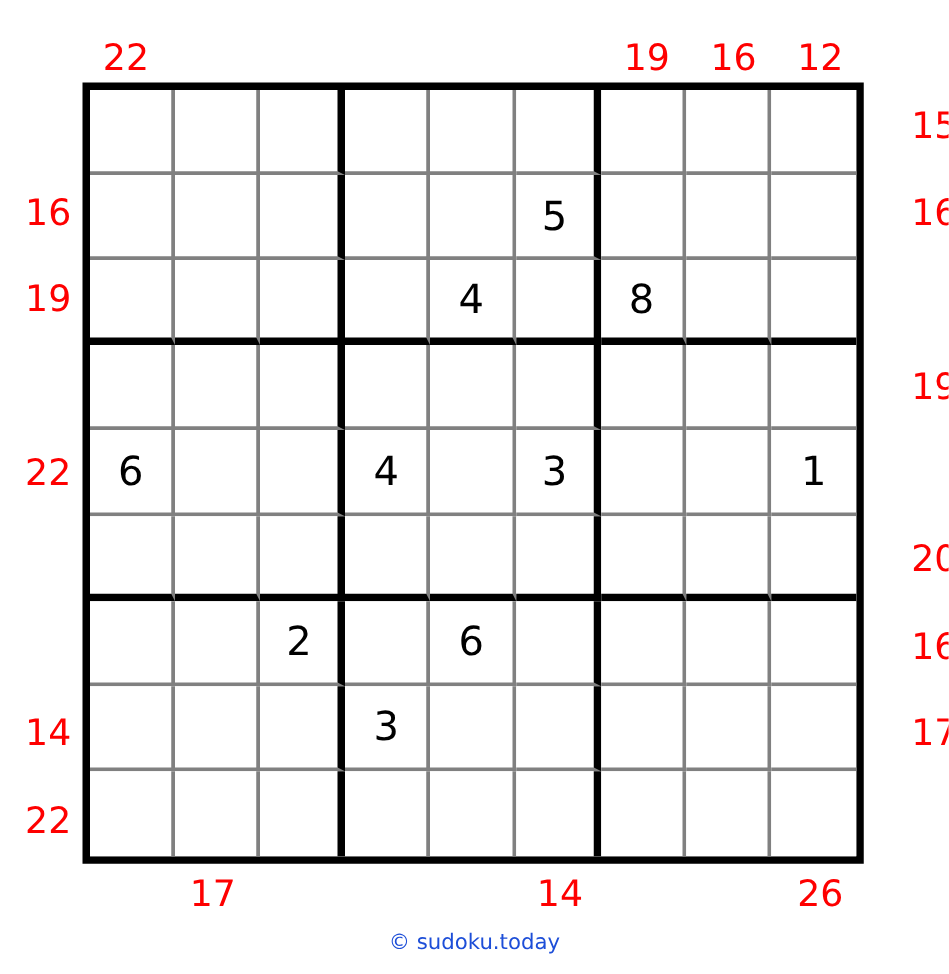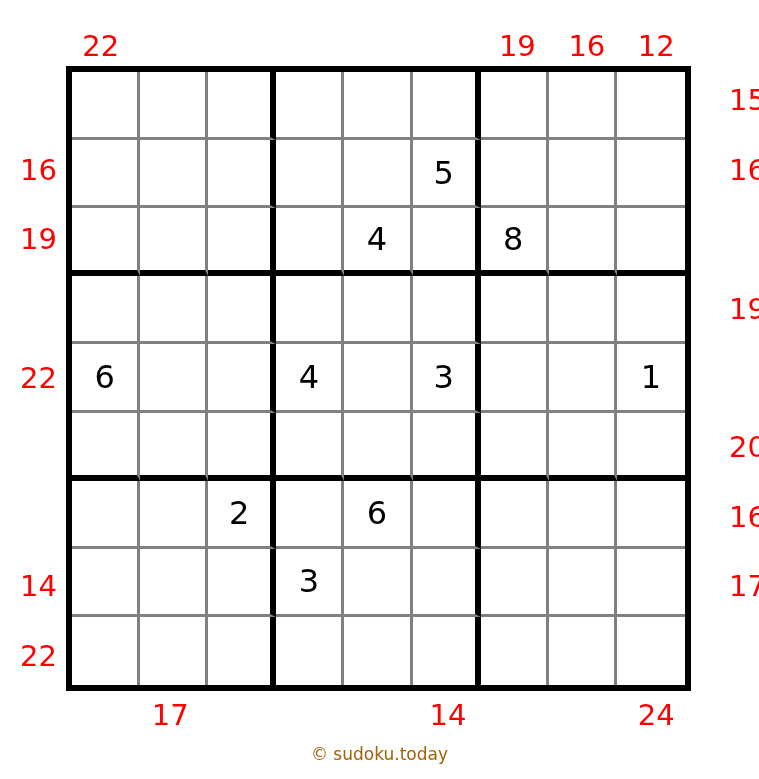--- a/index.html
+++ b/index.html
@@ -73,21 +73,21 @@
   .clues-left  .clue { justify-content: flex-end;  padding-right: 5px; }
   .clues-right .clue { justify-content: flex-start; padding-left: 6px; margin-left: 28px; }
   
   .credit {
     position: absolute;
     left: 0;
     top: 744px;
     width: 759px;
     text-align: center;
     font-size: 17px;
-    color: #a16207;
+    color: #1d4ed8;
   }
 </style>
 </head>
 <body>
 
 <div class="stage">
   <div class="clues-top">
       <div class="clue">22</div>
       <div class="clue"></div>
       <div class="clue"></div>
@@ -122,21 +122,21 @@
     </div>
   <div class="clues-bottom">
       <div class="clue"></div>
       <div class="clue">17</div>
       <div class="clue"></div>
       <div class="clue"></div>
       <div class="clue"></div>
       <div class="clue">14</div>
       <div class="clue"></div>
       <div class="clue"></div>
-      <div class="clue">24</div>
+      <div class="clue">26</div>
     </div>
   <div class="board">
       <div class="cell br3 bb3"></div>
       <div class="cell br3 bb3"></div>
       <div class="cell br6 bb3"></div>
       <div class="cell br3 bb3"></div>
       <div class="cell br3 bb3"></div>
       <div class="cell br6 bb3"></div>
       <div class="cell br3 bb3"></div>
       <div class="cell br3 bb3"></div>

